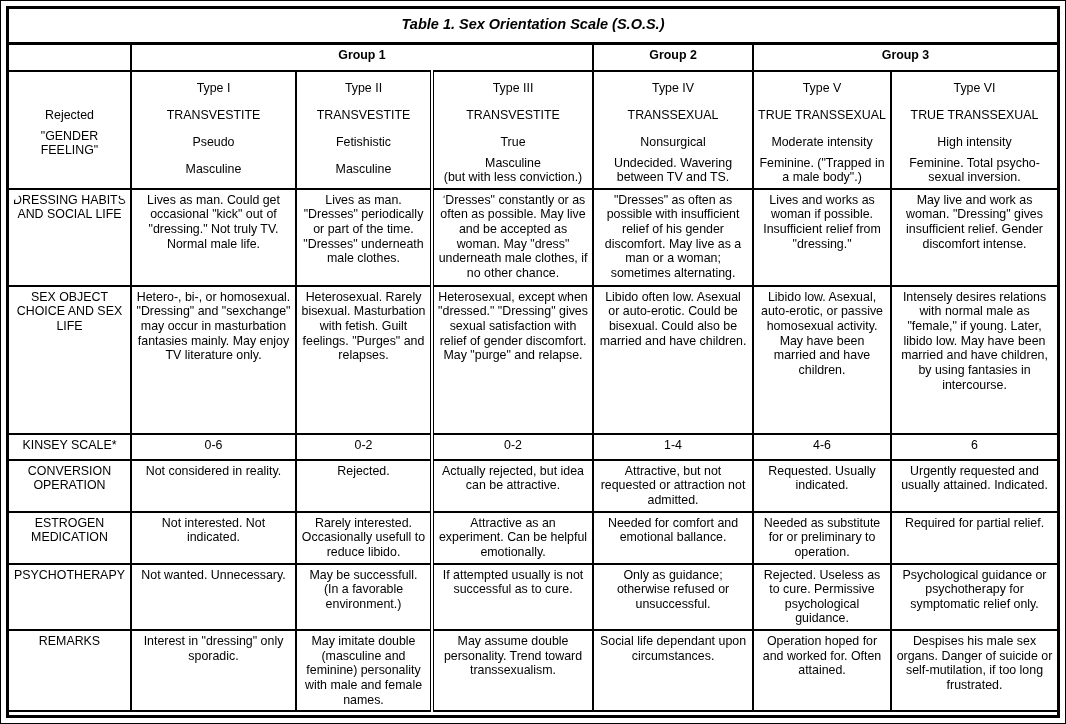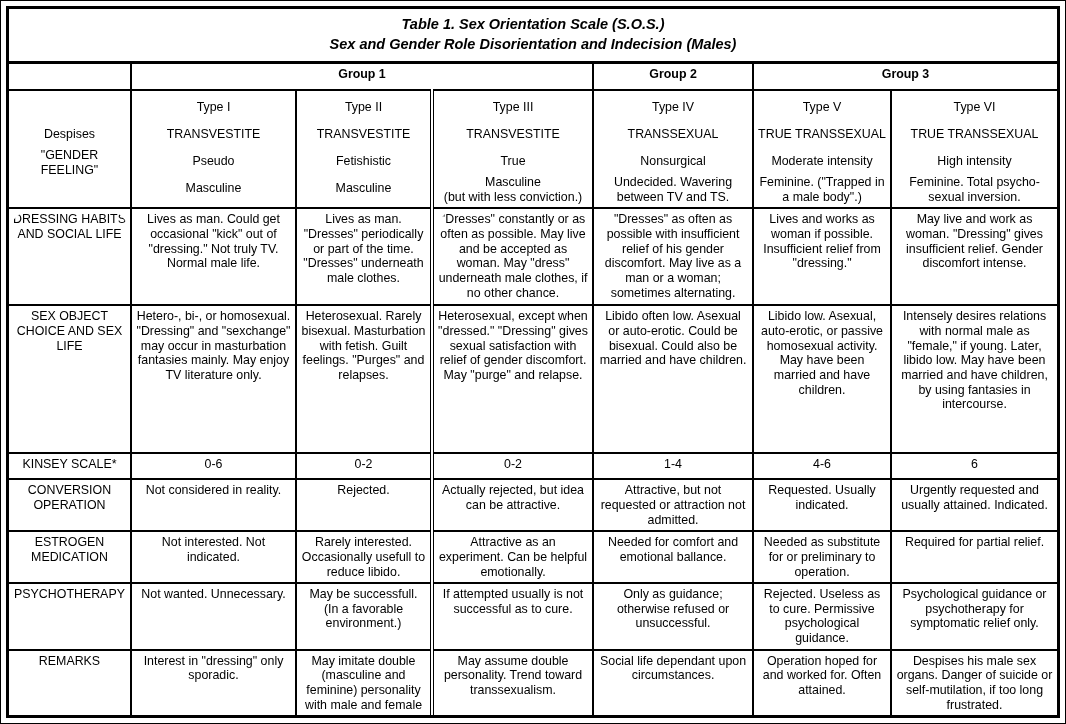--- a/index.html
+++ b/index.html
@@ -37,21 +37,20 @@
     padding:4px 6px; height:42px; font-size:12.4px; line-height:1.3; }
 </style>
 </head>
 <body>
 
 <div class="page">
   <div class="frame">
 
     <div class="title-block">
       <div class="tline">Table 1. Sex Orientation Scale (S.O.S.)</div>
-      <div class="tline">Sex and Gender Role Disorientation and Indecision (Males)</div>
     </div>
 
     <table class="sos">
       <colgroup>
         <col style="width:122px">
         <col style="width:165px">
         <col style="width:136px">
         <col style="width:161px">
         <col style="width:160px">
         <col style="width:138px">
@@ -62,21 +61,21 @@
           <tr class="r-group">
         <td></td>
         <td colspan="3" class="grp">Group 1</td>
         <td class="grp">Group 2</td>
         <td colspan="2" class="grp">Group 3</td>
       </tr>
 
       <tr class="r-profile">
         <td>
           <div class="pslot"></div>
-          <div class="pslot">Despises</div>
+          <div class="pslot">Rejected</div>
           <div class="pslot">"GENDER FEELING"</div>
           <div class="pslot"></div>
         </td>
         <td>
           <div class="pslot">Type I</div>
           <div class="pslot">TRANSVESTITE</div>
           <div class="pslot">Pseudo</div>
           <div class="pslot">Masculine</div>
         </td>
         <td>

